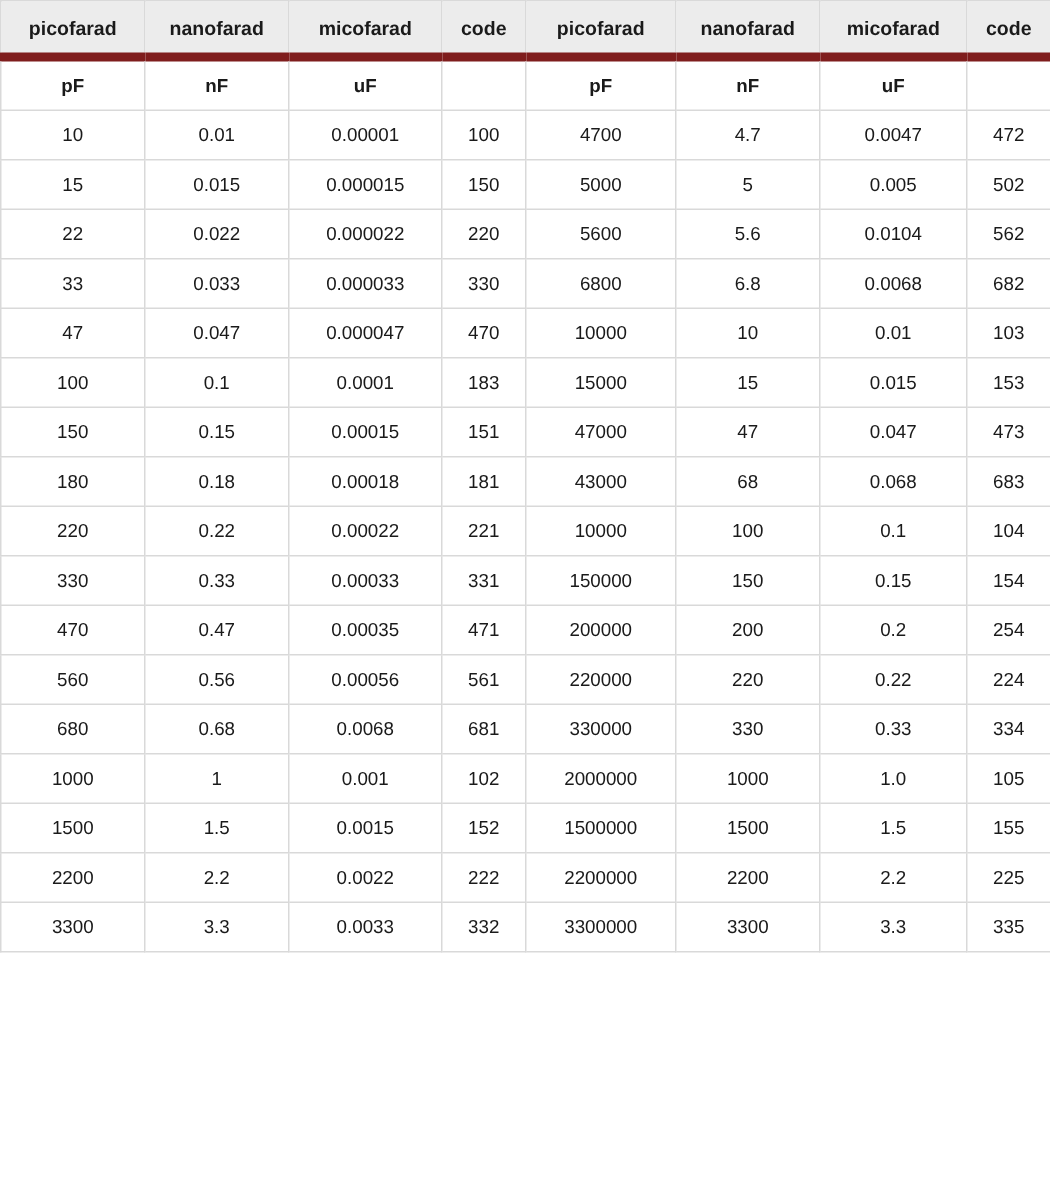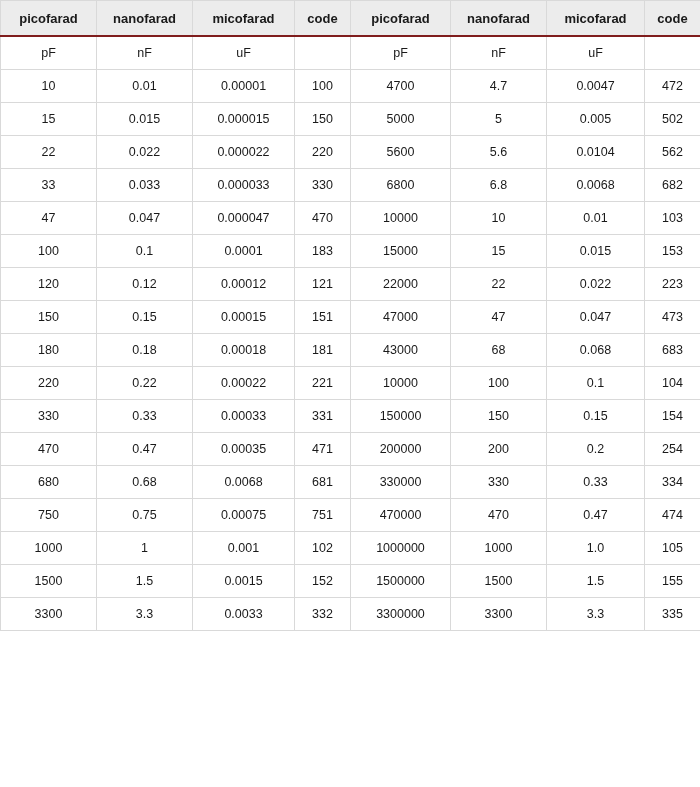--- a/index.html
+++ b/index.html
@@ -35,24 +35,24 @@
     background: #ffffff;
     white-space: nowrap;
     overflow: hidden;
   }
   table.cap-table thead th {
     background: #ececec;
     font-weight: bold;
     font-size: 13px;
     height: 34px;
     border-top: 1px solid #d9d9d9;
-    border-bottom: 2px solid #7f1d1d;
+    border-bottom: 6px solid #7f1d1d;
   }
   table.cap-table tbody tr.unit-row td {
-    font-weight: normal;
+    font-weight: bold;
     font-size: 12.5px;
   }
   
   col.c0 { width: 96px; }
   col.c1 { width: 96px; }
   col.c2 { width: 102px; }
   col.c3 { width: 56px; }
   col.c4 { width: 100px; }
   col.c5 { width: 96px; }
   col.c6 { width: 98px; }
@@ -150,30 +150,20 @@
           <td>100</td>
           <td>0.1</td>
           <td>0.0001</td>
           <td>183</td>
           <td>15000</td>
           <td>15</td>
           <td>0.015</td>
           <td>153</td>
         </tr>
         <tr>
-          <td>120</td>
-          <td>0.12</td>
-          <td>0.00012</td>
-          <td>121</td>
-          <td>22000</td>
-          <td>22</td>
-          <td>0.022</td>
-          <td>223</td>
-        </tr>
-        <tr>
           <td>150</td>
           <td>0.15</td>
           <td>0.00015</td>
           <td>151</td>
           <td>47000</td>
           <td>47</td>
           <td>0.047</td>
           <td>473</td>
         </tr>
         <tr>
@@ -210,60 +200,70 @@
           <td>470</td>
           <td>0.47</td>
           <td>0.00035</td>
           <td>471</td>
           <td>200000</td>
           <td>200</td>
           <td>0.2</td>
           <td>254</td>
         </tr>
         <tr>
+          <td>560</td>
+          <td>0.56</td>
+          <td>0.00056</td>
+          <td>561</td>
+          <td>220000</td>
+          <td>220</td>
+          <td>0.22</td>
+          <td>224</td>
+        </tr>
+        <tr>
           <td>680</td>
           <td>0.68</td>
           <td>0.0068</td>
           <td>681</td>
           <td>330000</td>
           <td>330</td>
           <td>0.33</td>
           <td>334</td>
         </tr>
         <tr>
-          <td>750</td>
-          <td>0.75</td>
-          <td>0.00075</td>
-          <td>751</td>
-          <td>470000</td>
-          <td>470</td>
-          <td>0.47</td>
-          <td>474</td>
-        </tr>
-        <tr>
           <td>1000</td>
           <td>1</td>
           <td>0.001</td>
           <td>102</td>
-          <td>1000000</td>
+          <td>2000000</td>
           <td>1000</td>
           <td>1.0</td>
           <td>105</td>
         </tr>
         <tr>
           <td>1500</td>
           <td>1.5</td>
           <td>0.0015</td>
           <td>152</td>
           <td>1500000</td>
           <td>1500</td>
           <td>1.5</td>
           <td>155</td>
         </tr>
         <tr>
+          <td>2200</td>
+          <td>2.2</td>
+          <td>0.0022</td>
+          <td>222</td>
+          <td>2200000</td>
+          <td>2200</td>
+          <td>2.2</td>
+          <td>225</td>
+        </tr>
+        <tr>
           <td>3300</td>
           <td>3.3</td>
           <td>0.0033</td>
           <td>332</td>
           <td>3300000</td>
           <td>3300</td>
           <td>3.3</td>
           <td>335</td>
         </tr>
       </tbody>

